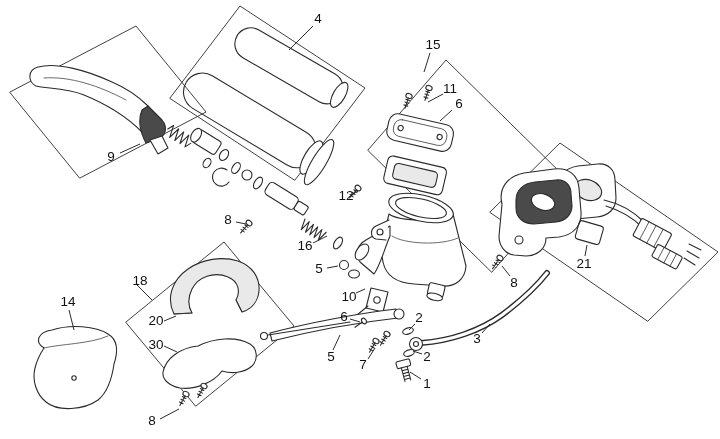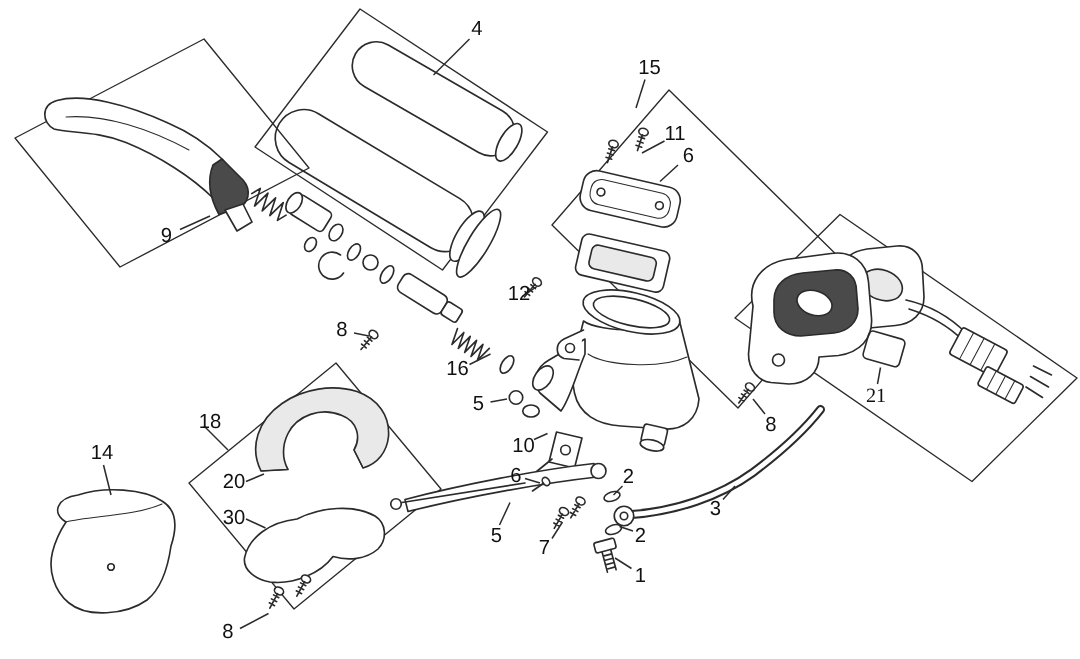--- a/index.html
+++ b/index.html
@@ -245,16 +245,16 @@
       <div class="callout" style="left: 156px; top: 321px;">20</div>
       <div class="callout" style="left: 156px; top: 345px;">30</div>
       <div class="callout" style="left: 344px; top: 317px;">6</div>
       <div class="callout" style="left: 331px; top: 357px;">5</div>
       <div class="callout" style="left: 363px; top: 365px;">7</div>
       <div class="callout" style="left: 419px; top: 318px;">2</div>
       <div class="callout" style="left: 477px; top: 339px;">3</div>
       <div class="callout" style="left: 427px; top: 357px;">2</div>
       <div class="callout" style="left: 427px; top: 384px;">1</div>
       <div class="callout" style="left: 514px; top: 283px;">8</div>
-      <div class="callout" style="left: 584px; top: 264px; font-family: Liberation Serif, serif;">21</div>
+      <div class="callout" style="left: 584px; top: 264px;">21</div>
       <div class="callout" style="left: 152px; top: 421px;">8</div>
     </div>
 </div>
 
 </body></html>

